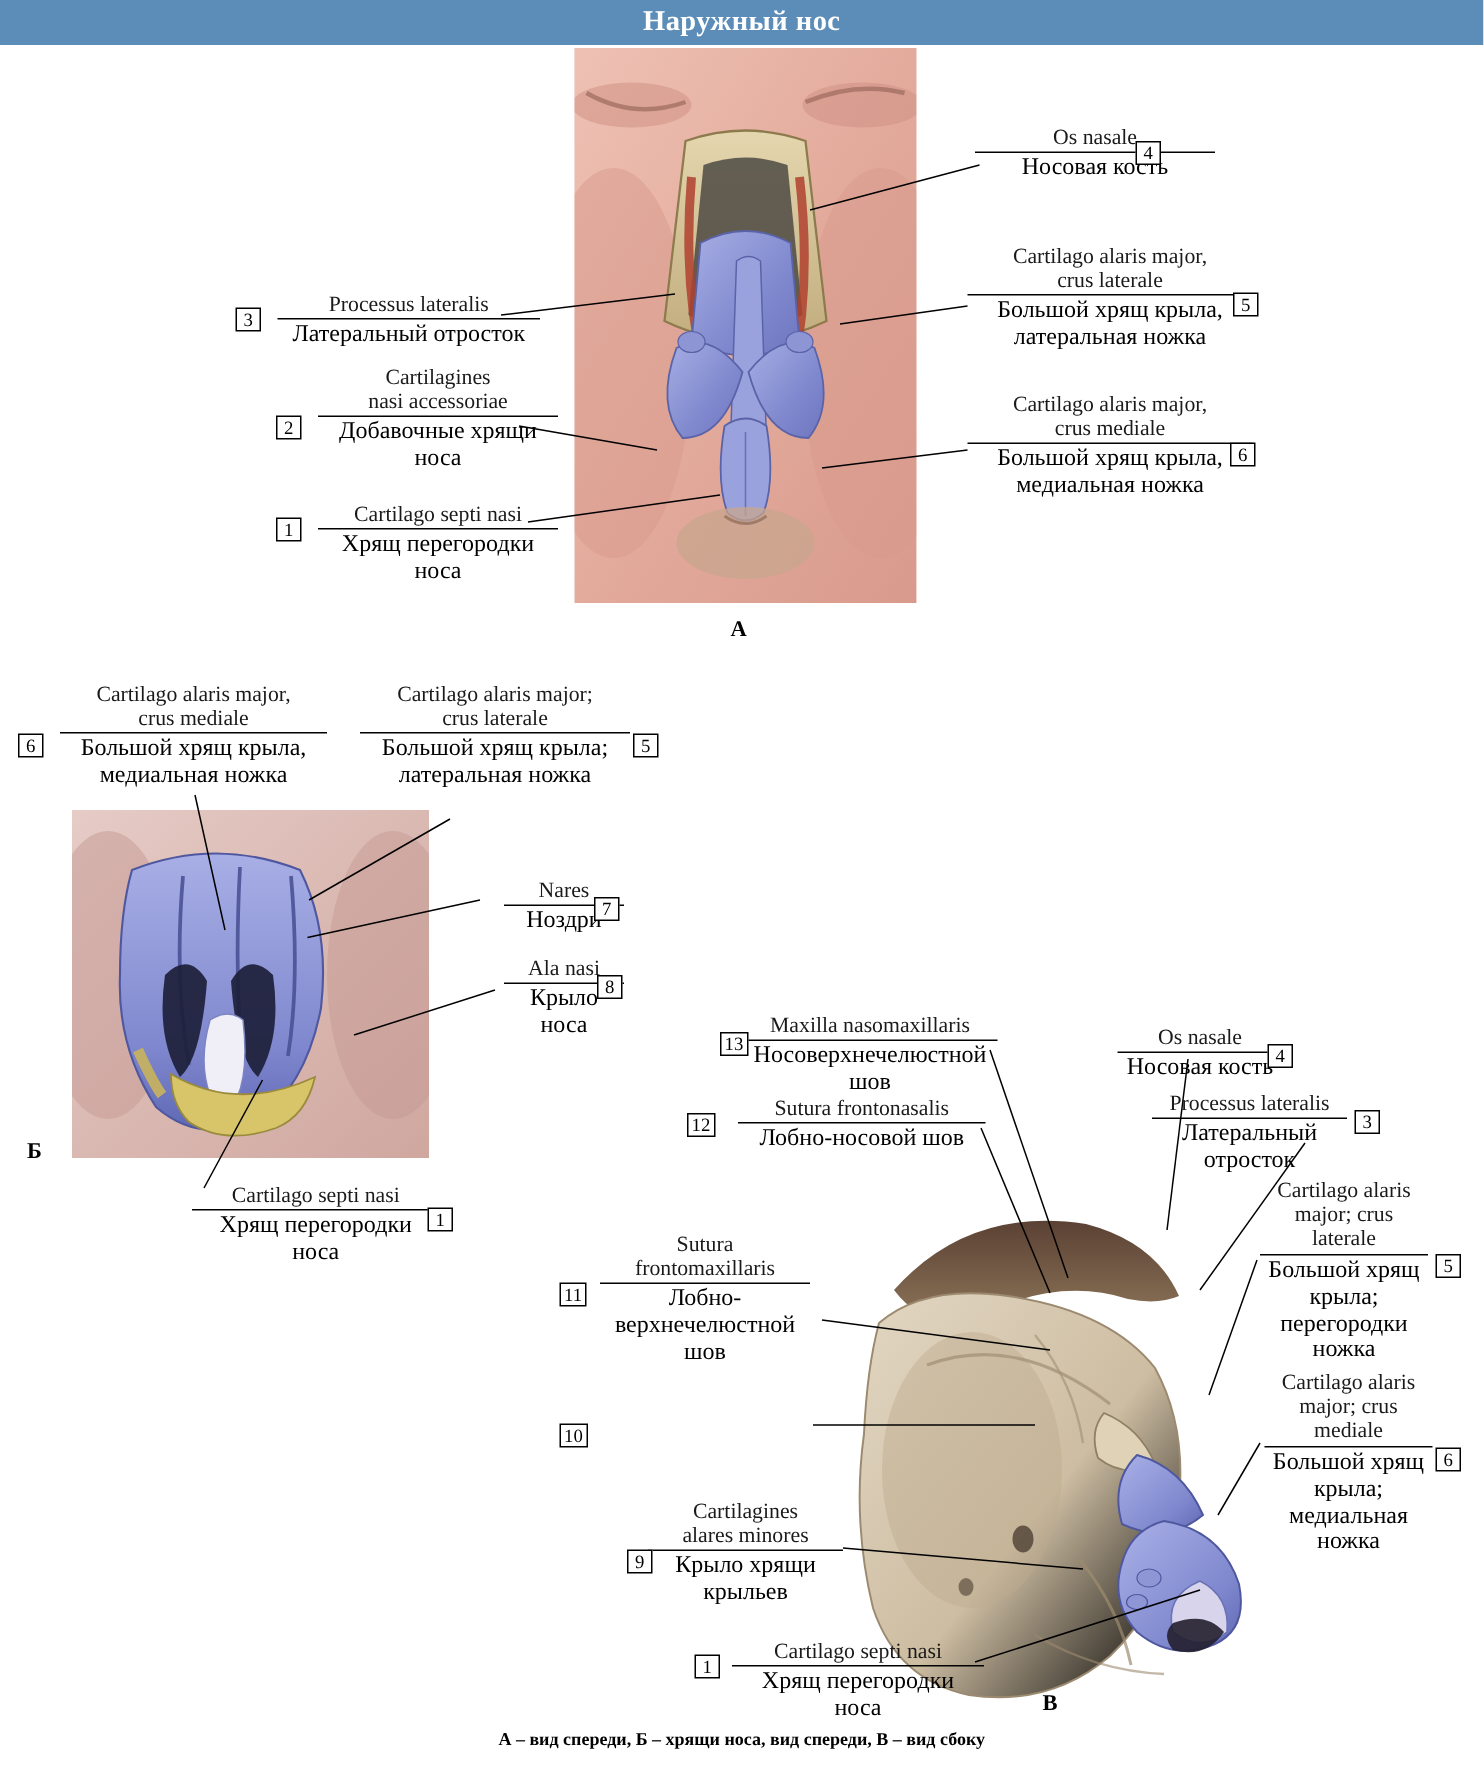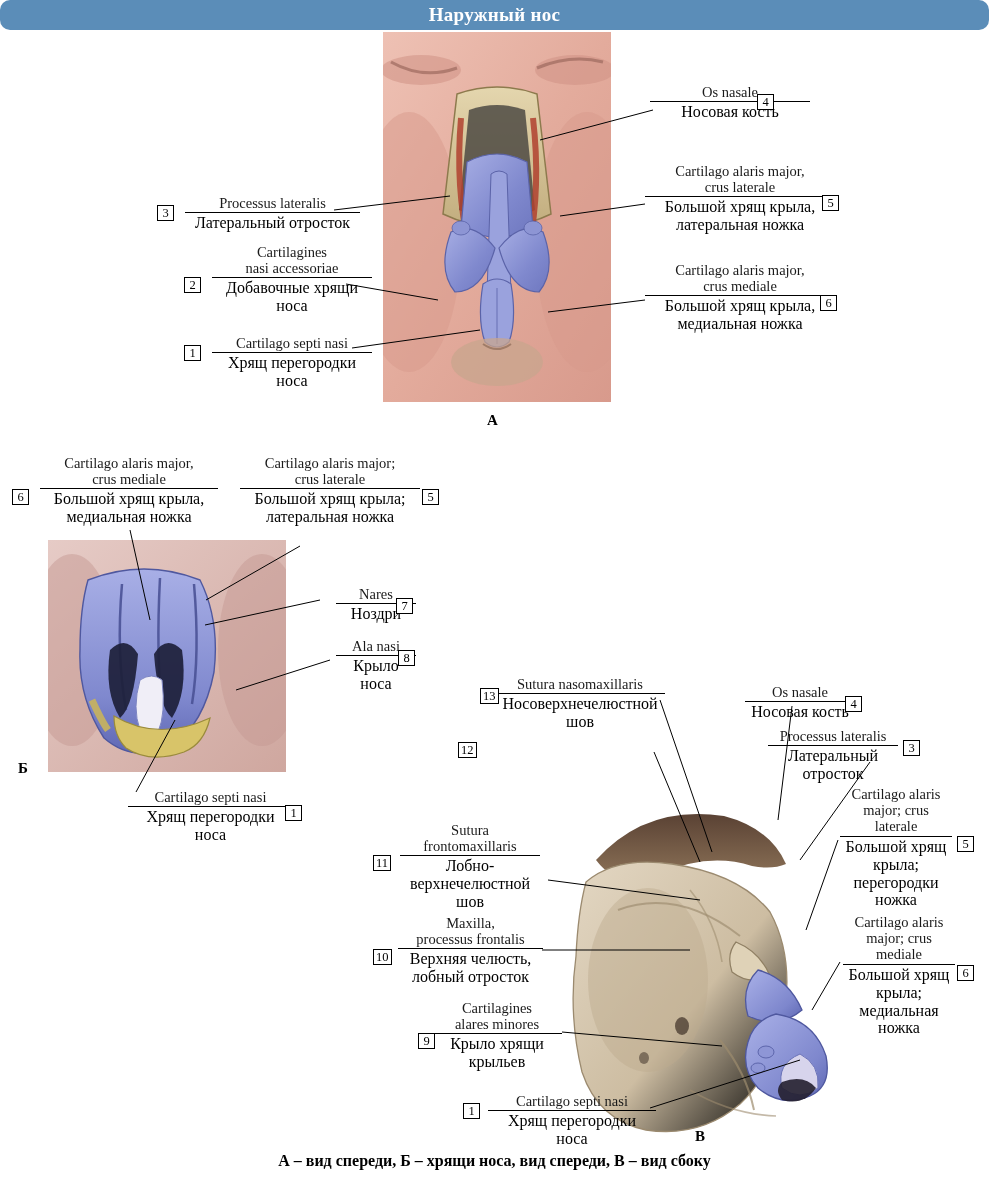--- a/index.html
+++ b/index.html
@@ -28,21 +28,20 @@
     height: 30px;
     background: #5b8db8;
     color: #ffffff;
     font-family: "Liberation Serif", serif;
     font-size: 19px;
     font-weight: bold;
     display: flex;
     align-items: center;
     justify-content: center;
     letter-spacing: 0.3px;
-    border-radius: 10px;
   }
   
   .label {
     position: absolute;
     font-family: "Liberation Serif", serif;
     color: #000000;
     line-height: 1.12;
   }
   .lat {
     font-style: normal;
@@ -85,21 +84,21 @@
   }
   
   .caption {
     position: absolute;
     left: 0;
     top: 1152px;
     width: 989px;
     text-align: center;
     font-family: "Liberation Serif", serif;
     font-weight: bold;
-    font-size: 16px;
+    font-size: 12px;
     color: #000;
   }
   
   #leaders {
     position: absolute;
     left: 0; top: 0;
     width: 989px; height: 1179px;
     pointer-events: none;
   }
   
@@ -389,26 +388,30 @@
   <div class="label ta-l" style="left:128px; top:789px; width:165px;">
     <div class="lat">Cartilago septi nasi</div>
     <div class="rus">Хрящ перегородки</div>
     <div class="rus nob">носа</div>
   </div>
   <div class="numbox" style="left:285px; top:805px;">1</div>
 
   <div class="panel-letter" style="left:18px; top:760px;">Б</div>
 
   <div class="label ta-l" style="left:495px; top:676px; width:170px;">
-    <div class="lat">Sutura nasomaxillaris</div>
+    <div class="lat">Maxilla nasomaxillaris</div>
     <div class="rus">Носоверхнечелюстной</div>
     <div class="rus nob">шов</div>
   </div>
   <div class="numbox" style="left:480px; top:688px;">13</div>
 
+  <div class="label ta-l" style="left:492px; top:731px; width:165px;">
+    <div class="lat">Sutura frontonasalis</div>
+    <div class="rus">Лобно-носовой шов</div>
+  </div>
   <div class="numbox" style="left:458px; top:742px;text-align:center;">12</div>
 
   <div class="label ta-l" style="left:745px; top:684px; width:110px;">
     <div class="lat">Os nasale</div>
     <div class="rus">Носовая кость</div>
   </div>
   <div class="numbox" style="left:845px; top:696px;">4</div>
 
   <div class="label ta-l" style="left:768px; top:728px; width:130px;">
     <div class="lat">Processus lateralis</div>
@@ -441,26 +444,20 @@
 
   <div class="label ta-c" style="left:400px; top:822px; width:140px;">
     <div class="lat">Sutura</div>
     <div class="lat">frontomaxillaris</div>
     <div class="rus">Лобно-</div>
     <div class="rus nob">верхнечелюстной</div>
     <div class="rus nob">шов</div>
   </div>
   <div class="numbox" style="left:373px; top:855px;">11</div>
 
-  <div class="label ta-c" style="left:398px; top:915px; width:145px;">
-    <div class="lat">Maxilla,</div>
-    <div class="lat">processus frontalis</div>
-    <div class="rus">Верхняя челюсть,</div>
-    <div class="rus nob">лобный отросток</div>
-  </div>
   <div class="numbox" style="left:373px; top:949px;">10</div>
 
   <div class="label ta-c" style="left:432px; top:1000px; width:130px;">
     <div class="lat">Cartilagines</div>
     <div class="lat">alares minores</div>
     <div class="rus">Крыло хрящи</div>
     <div class="rus nob">крыльев</div>
   </div>
   <div class="numbox" style="left:418px; top:1033px;">9</div>
 

